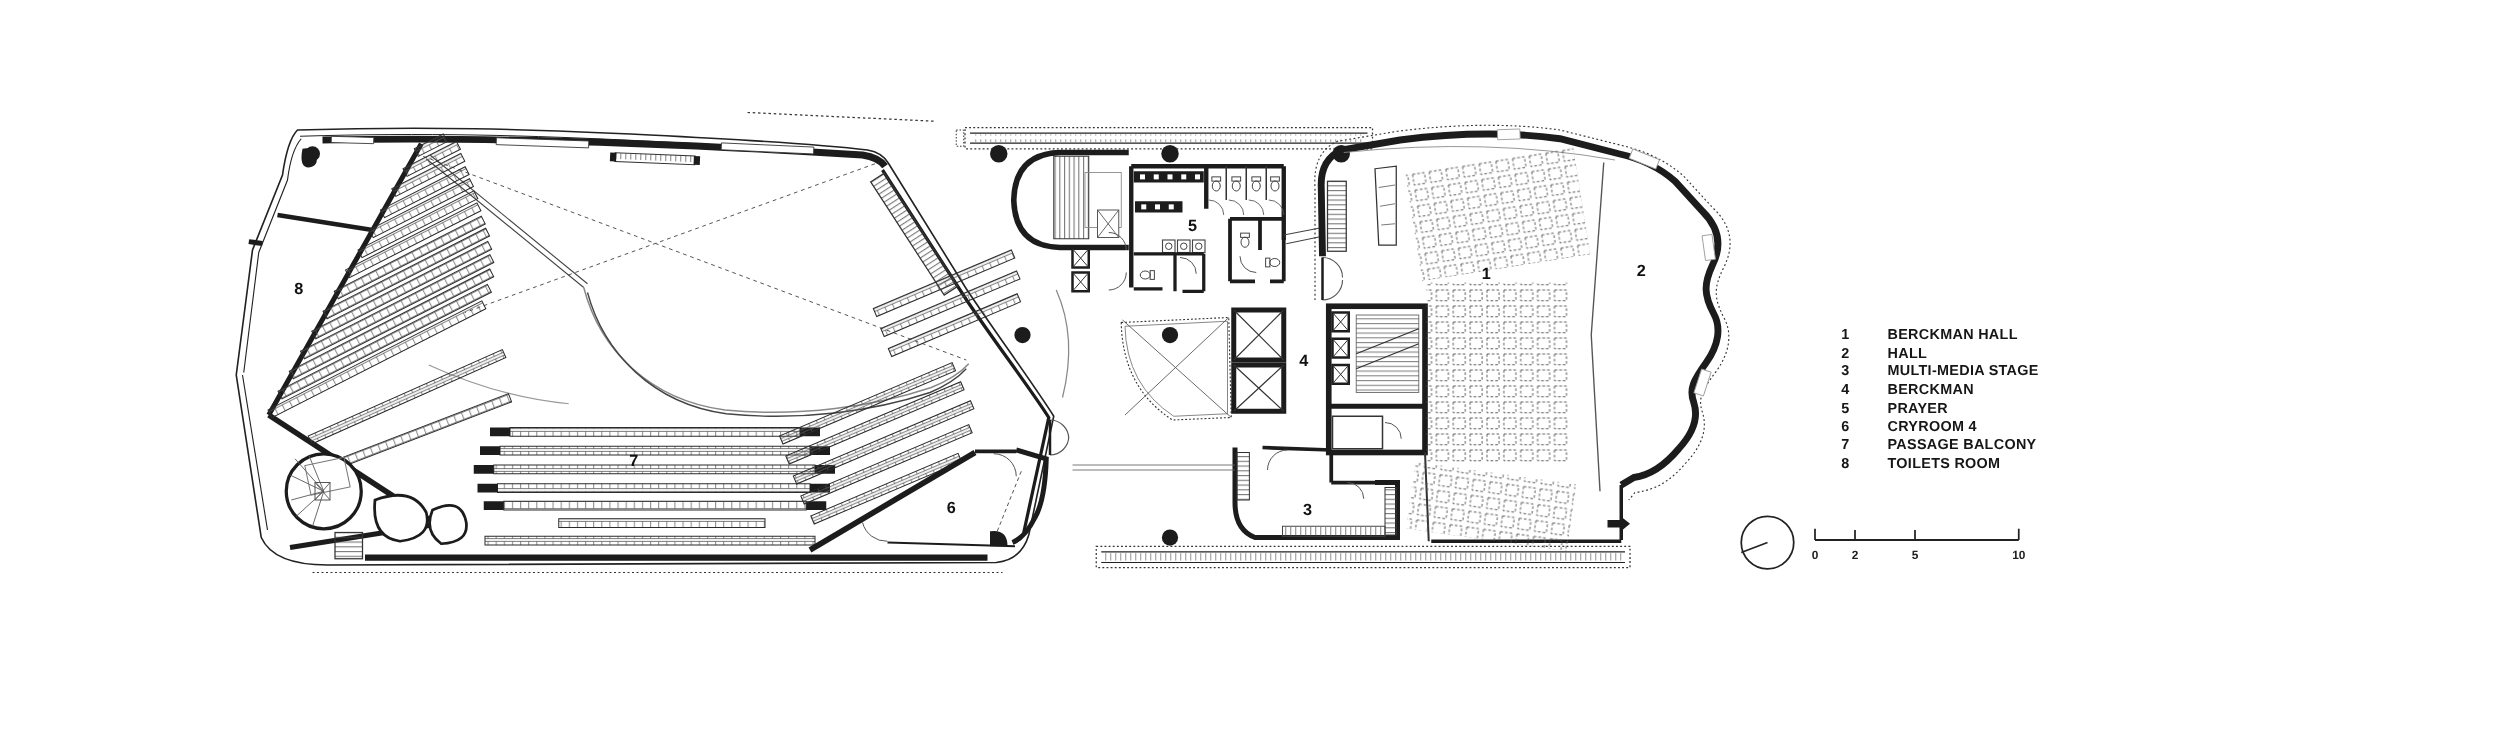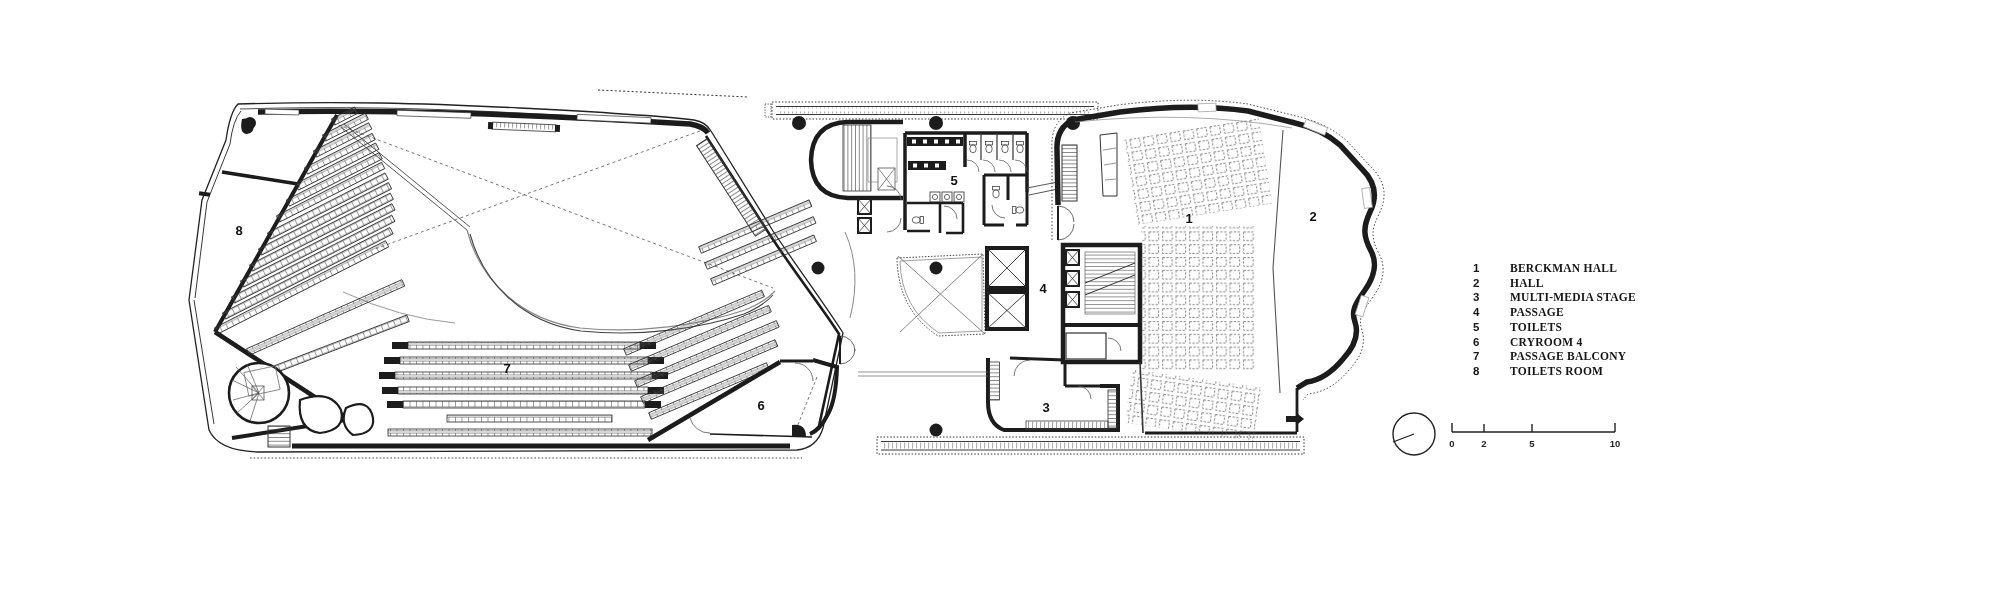--- a/index.html
+++ b/index.html
@@ -4,21 +4,21 @@
 <style>
   html,body{margin:0;padding:0;background:#ffffff;}
   #stage{position:relative;width:2000px;height:597px;background:#ffffff;overflow:hidden;
          font-family:"Liberation Sans", sans-serif;}
   #plan-svg{position:absolute;left:0;top:0;}
   .room-num{font-family:"Liberation Sans", sans-serif;font-weight:bold;font-size:13px;fill:#111;}
   .scale-num{font-family:"Liberation Sans", sans-serif;font-weight:600;font-size:9.5px;fill:#222;}
   #legend{position:absolute;left:1470px;top:261px;color:#161616;}
   .legend-row{display:flex;line-height:14.7px;font-size:11.5px;font-weight:bold;letter-spacing:.25px;}
   .legend-row .num{width:37px;flex:0 0 37px;text-align:left;padding-left:3px;}
-  .legend-row .lab{white-space:nowrap;font-family:Liberation Serif, serif;}
+  .legend-row .lab{white-space:nowrap;}
 </style>
 </head>
 <body>
 
 <div id="stage">
 
 <svg id="plan-svg" width="2000" height="597" viewBox="0 0 2000 597" xmlns="http://www.w3.org/2000/svg">
   <defs>
     <pattern id="pLadder" width="6.5" height="8" patternUnits="userSpaceOnUse">
       <path d="M0,1.1 H6.5 M0,6.9 H6.5 M0.5,1.1 V6.9" stroke="#555" stroke-width="0.6" fill="none"></path>
@@ -418,25 +418,25 @@
     <div class="legend-row">
         <span class="num">2</span>
         <span class="lab">HALL</span>
       </div>
     <div class="legend-row">
         <span class="num">3</span>
         <span class="lab">MULTI-MEDIA STAGE</span>
       </div>
     <div class="legend-row">
         <span class="num">4</span>
-        <span class="lab">PASSAGE</span>
+        <span class="lab">BERCKMAN</span>
       </div>
     <div class="legend-row">
         <span class="num">5</span>
-        <span class="lab">TOILETS</span>
+        <span class="lab">PRAYER</span>
       </div>
     <div class="legend-row">
         <span class="num">6</span>
         <span class="lab">CRYROOM 4</span>
       </div>
     <div class="legend-row">
         <span class="num">7</span>
         <span class="lab">PASSAGE BALCONY</span>
       </div>
     <div class="legend-row">

